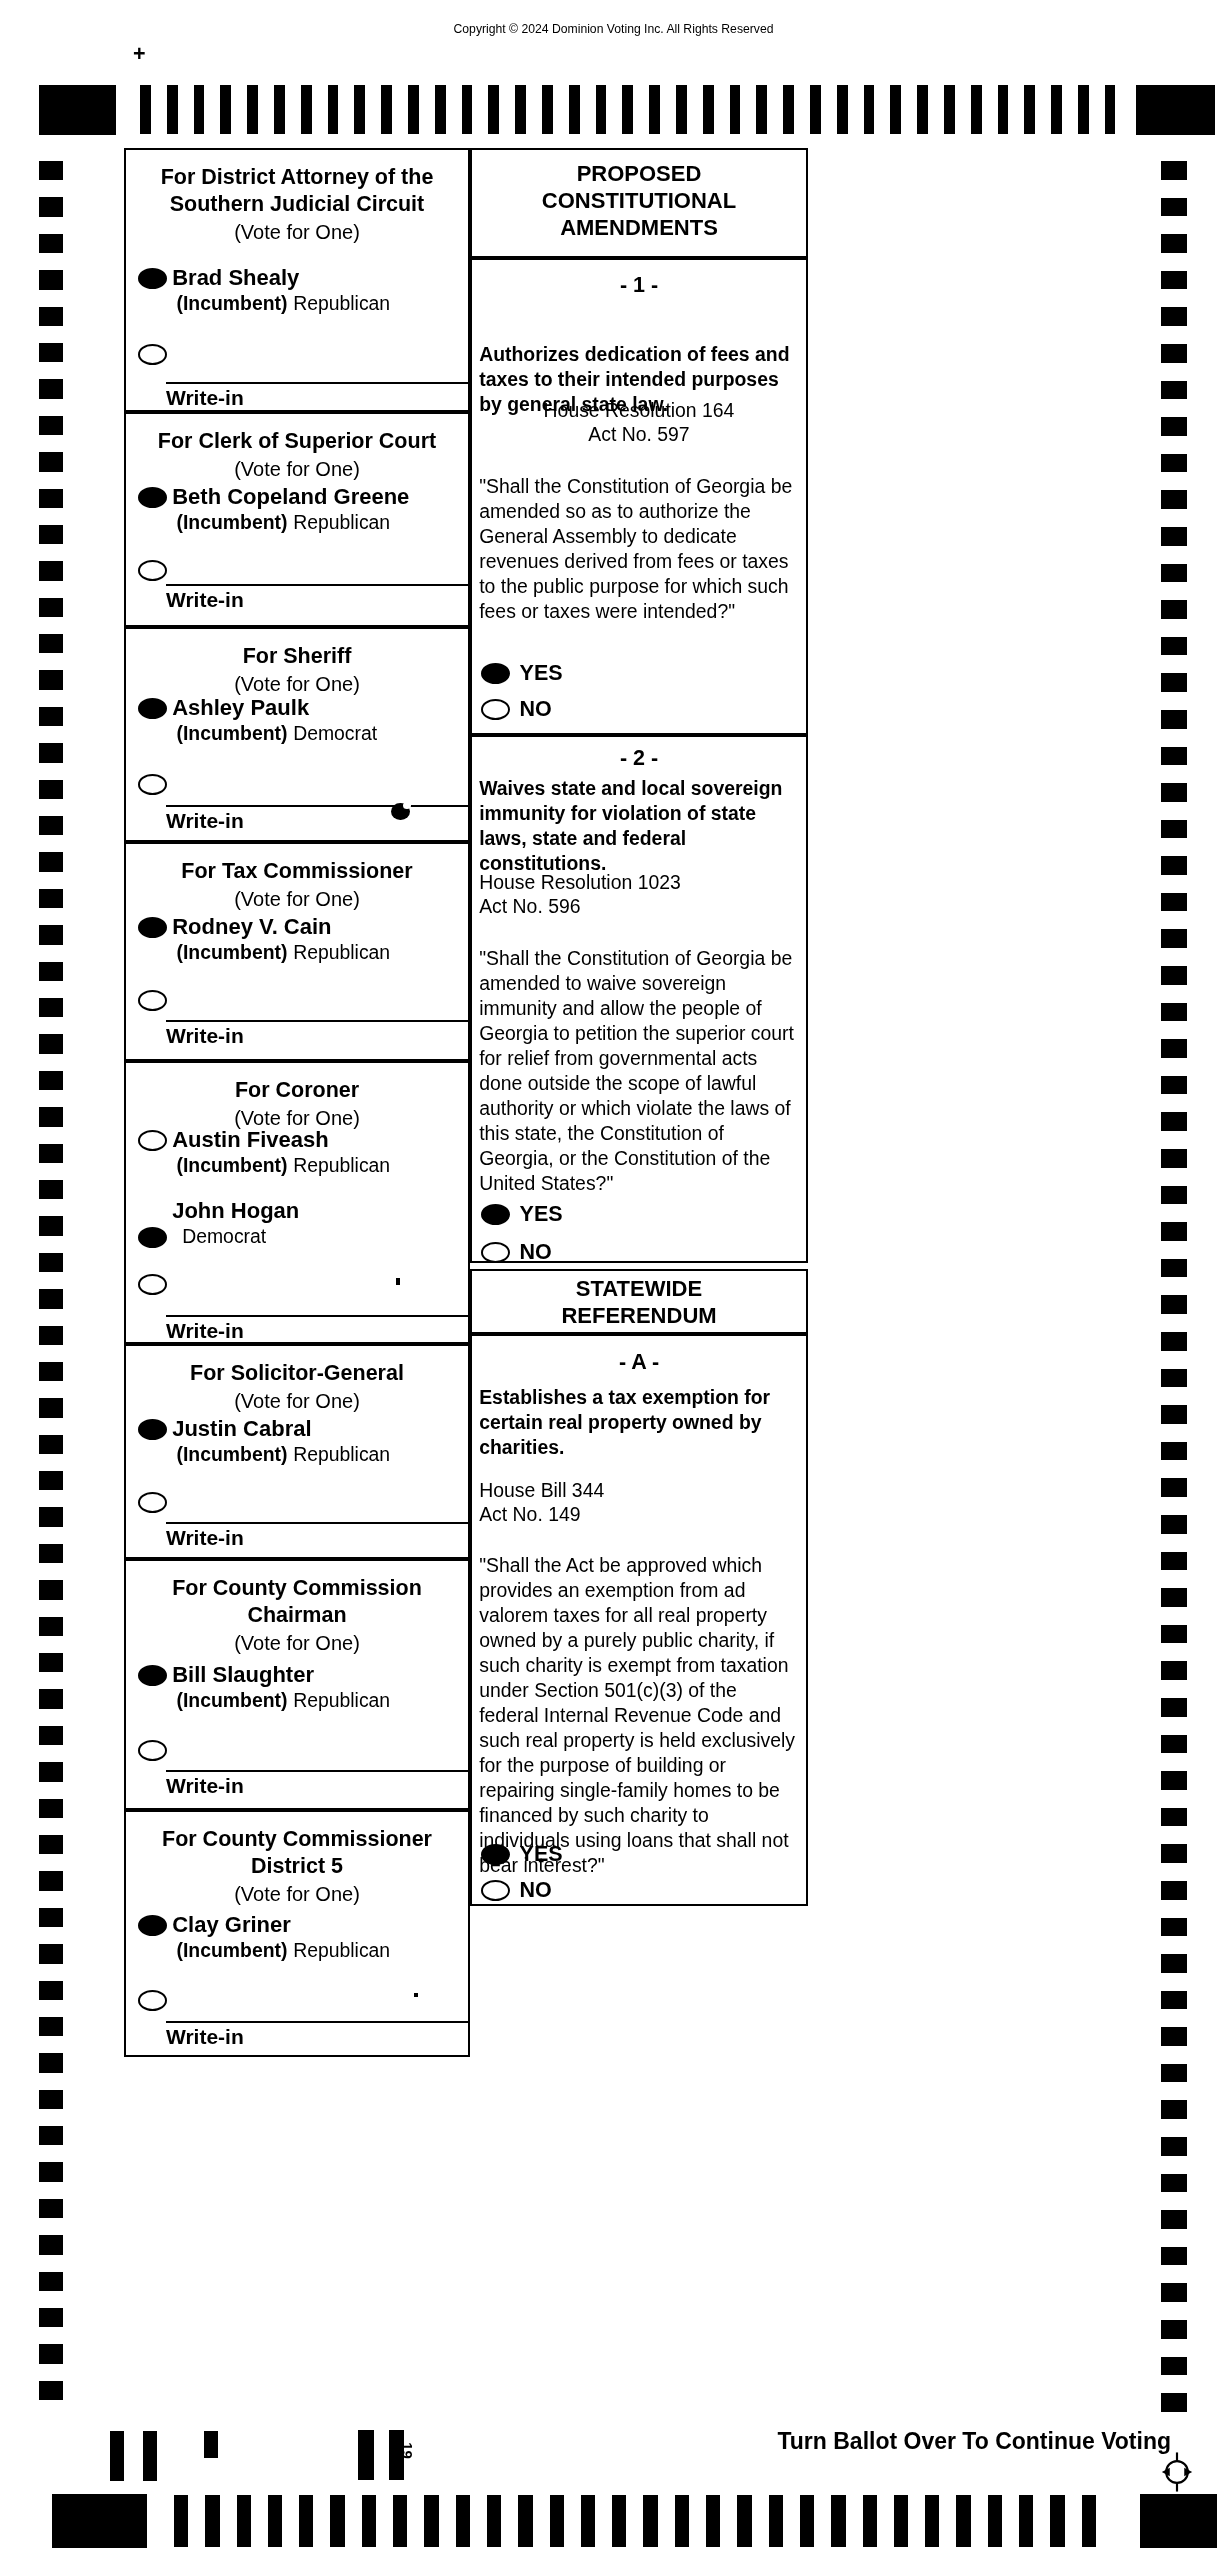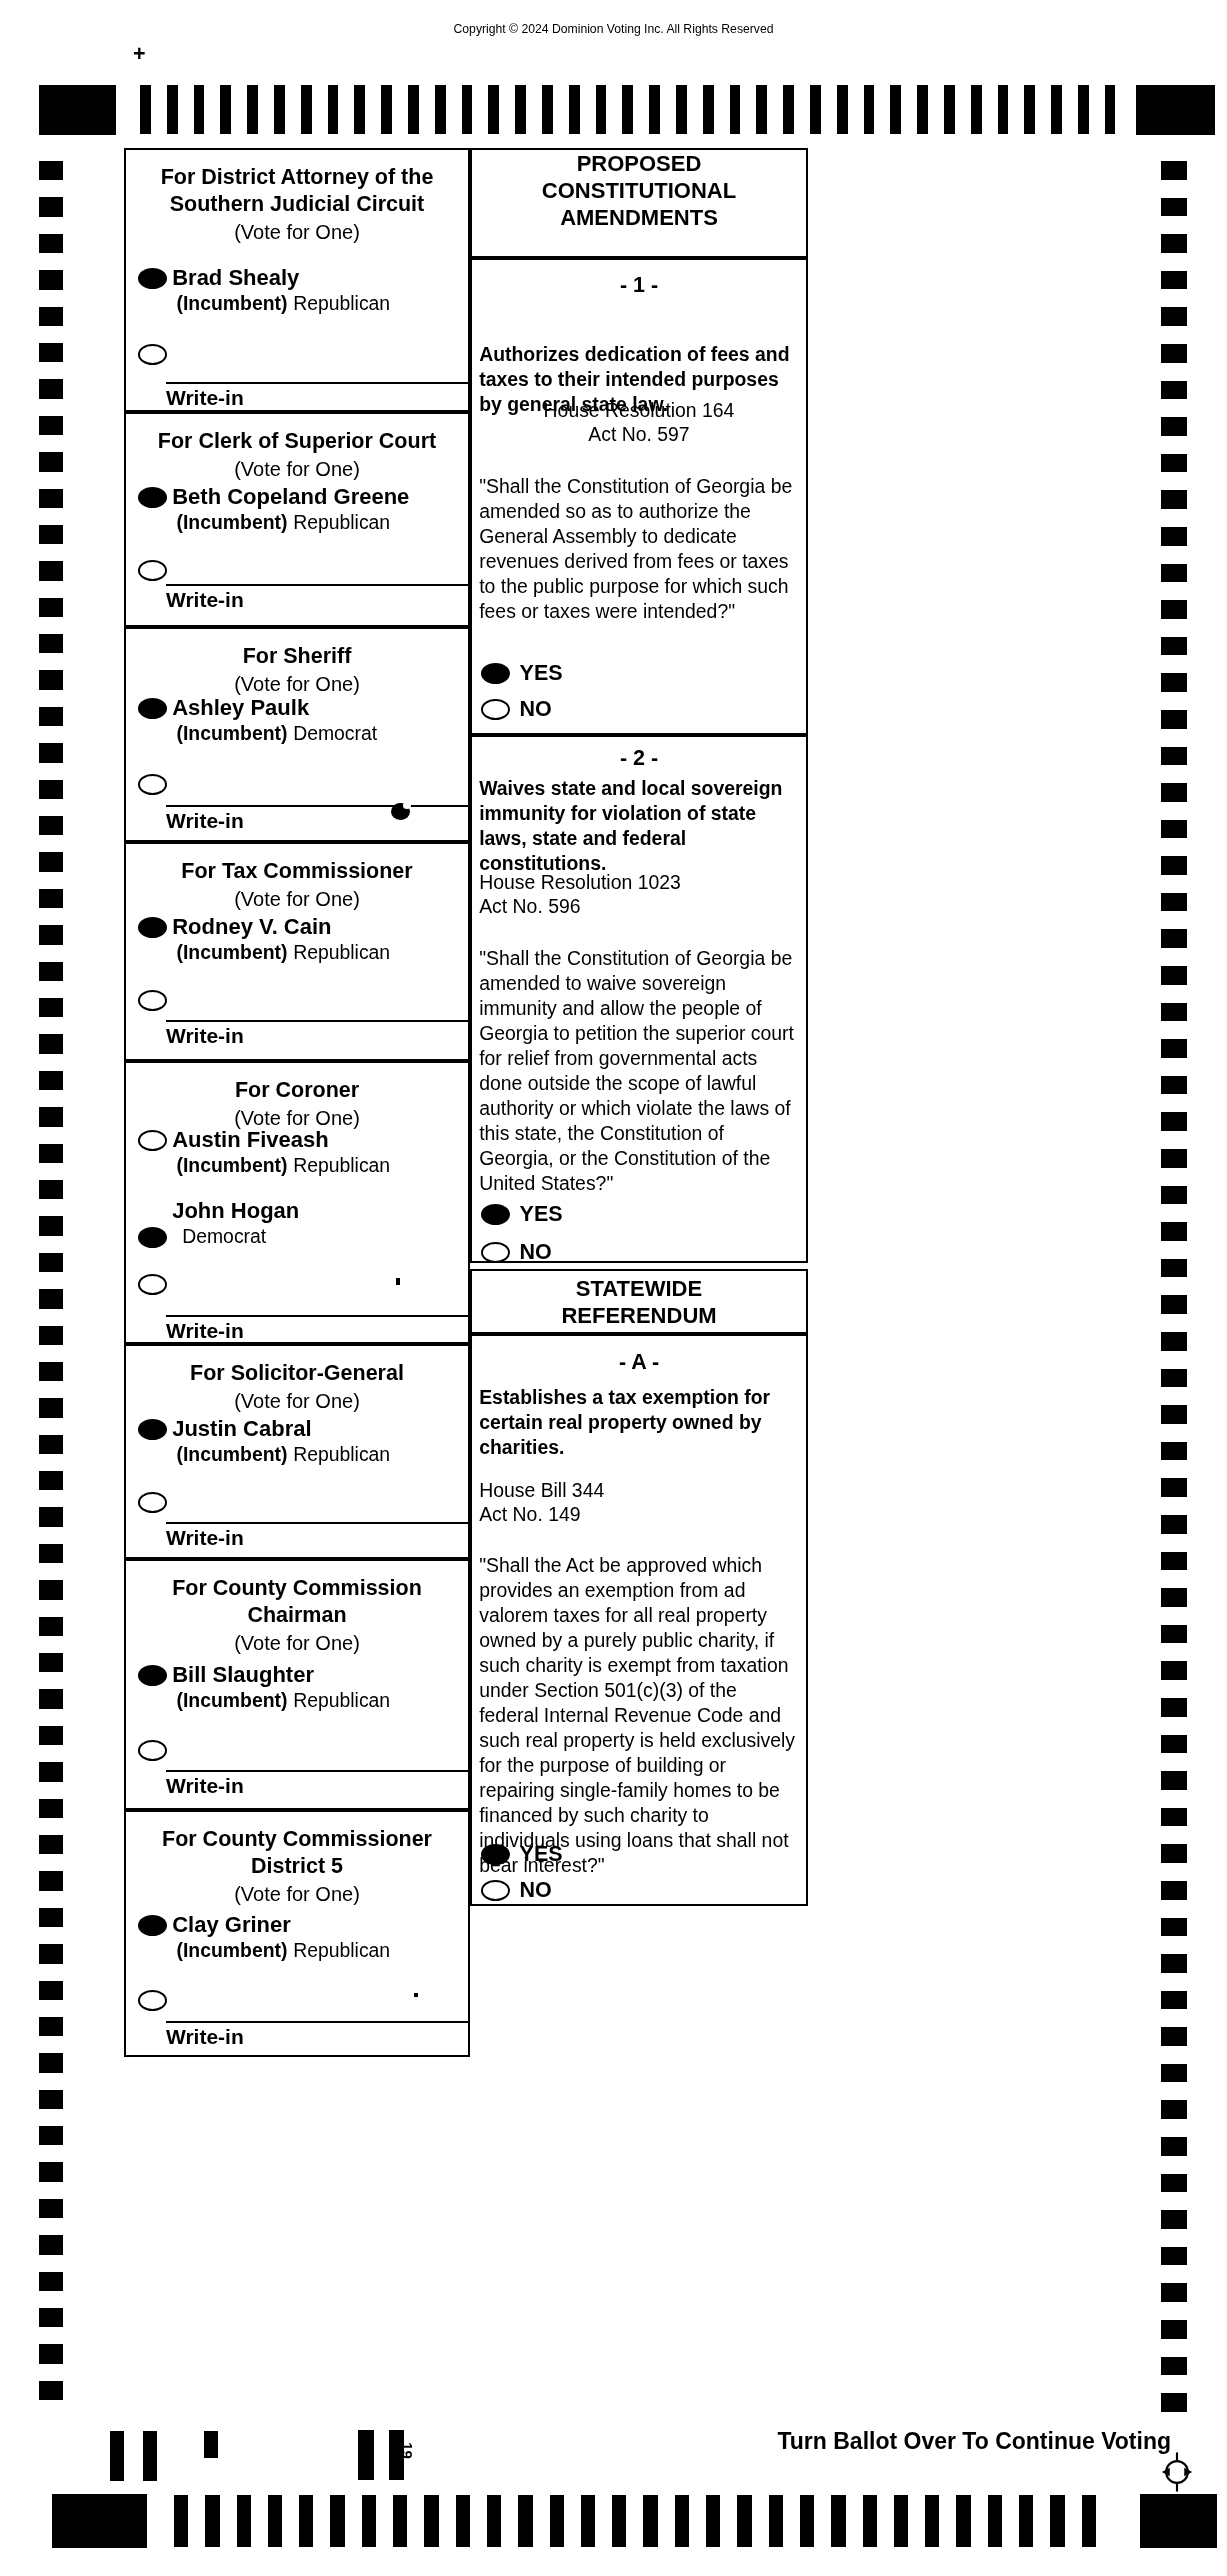--- a/index.html
+++ b/index.html
@@ -41,21 +41,21 @@
   .cand .oval{margin-top:2.9px;}
   .cand-text{margin-left:5.7px;}
   .cand-name{display:block;font-size:22px;font-weight:bold;line-height:26px;}
   .cand-party{display:block;font-size:19.4px;line-height:24px;margin-left:4.3px;}
   .inc{font-weight:bold;margin-right:5.7px;}
   .writein{position:absolute;left:40px;right:0;}
   .wline{border-top:2.2px solid #000;height:0;}
   .wlabel{font-size:21px;font-weight:bold;margin-top:2.2px;}
 
   .hdr{text-align:center;font-weight:bold;font-size:22px;line-height:27px;white-space:pre-line;}
-  .hdr1{}
+  .hdr1{padding-top:10px;}
   .hdr2{padding-top:4.3px;}
   .m-num{position:absolute;left:0;right:0;text-align:center;font-weight:bold;font-size:21.5px;}
   .m-summary{position:absolute;left:7.2px;right:7.2px;font-weight:bold;font-size:19.4px;line-height:25px;}
   .m-cite{position:absolute;left:7.2px;right:7.2px;font-size:19.4px;line-height:24.4px;white-space:pre-line;}
   .m-q{position:absolute;left:7.2px;right:5.7px;font-size:19.4px;line-height:25px;}
   .m-opt{position:absolute;left:8.6px;display:flex;align-items:center;}
   .m-opt .oval{margin-right:10px;}
   .opt-label{font-size:21.5px;font-weight:bold;}
 
   

